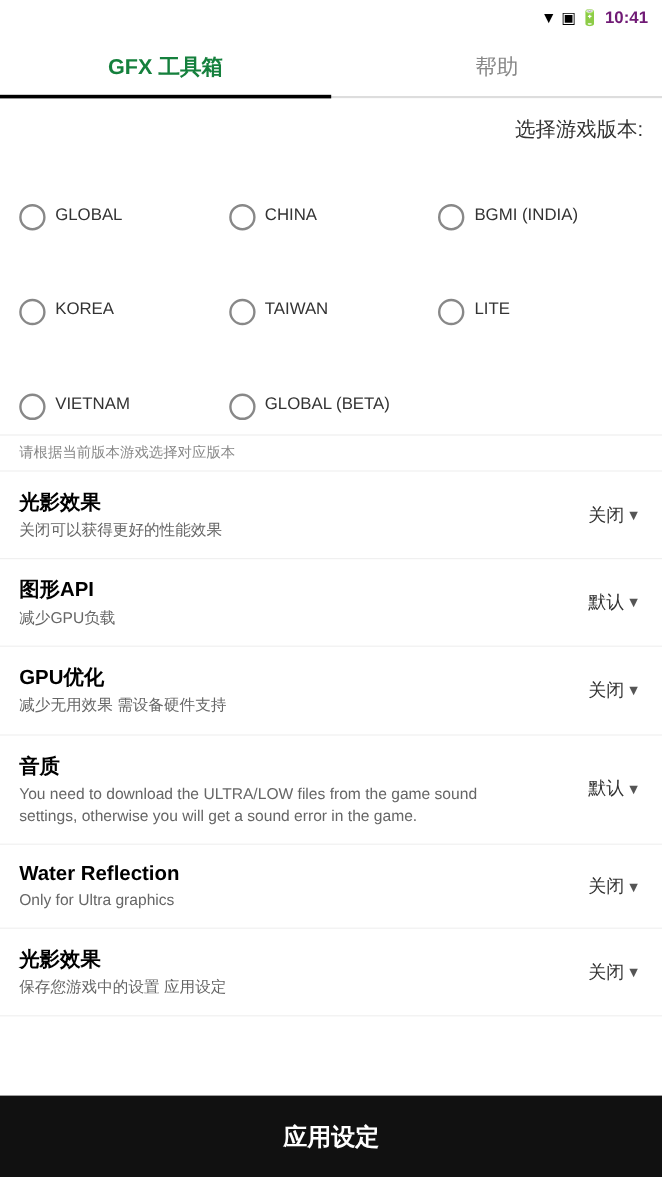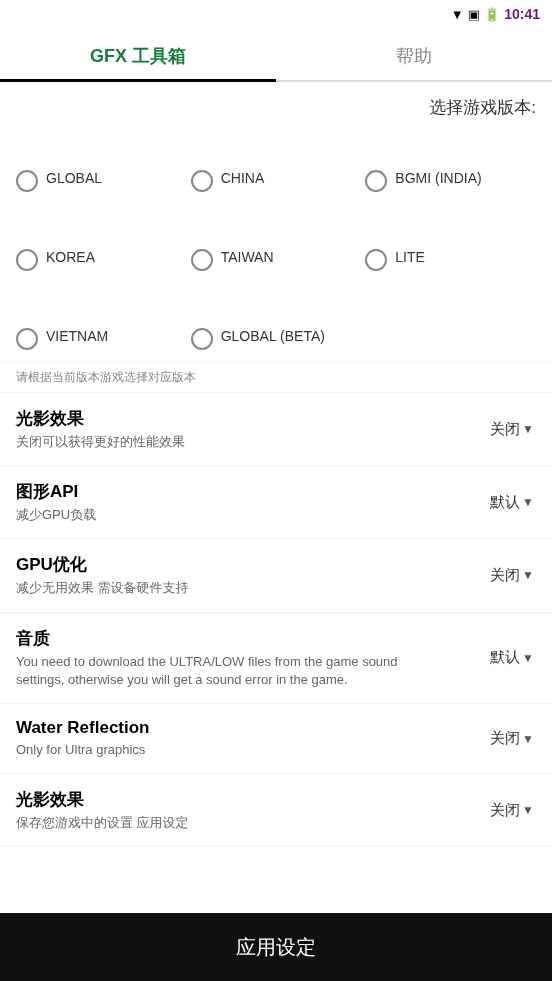--- a/index.html
+++ b/index.html
@@ -177,21 +177,21 @@
       height: 68px;
       display: flex;
       align-items: center;
       justify-content: center;
       cursor: pointer;
       margin-top: auto;
     }
     .apply-btn-text {
       color: #fff;
       font-size: 20px;
-      font-weight: 400;
+      font-weight: 700;
     }
   </style>
 </head>
 <body>
 
 <div class="status-bar">
   <div class="status-bar-icons">
     <span class="status-icon">▼</span>
     <span class="status-icon">▣</span>
     <span class="status-icon">🔋</span>

